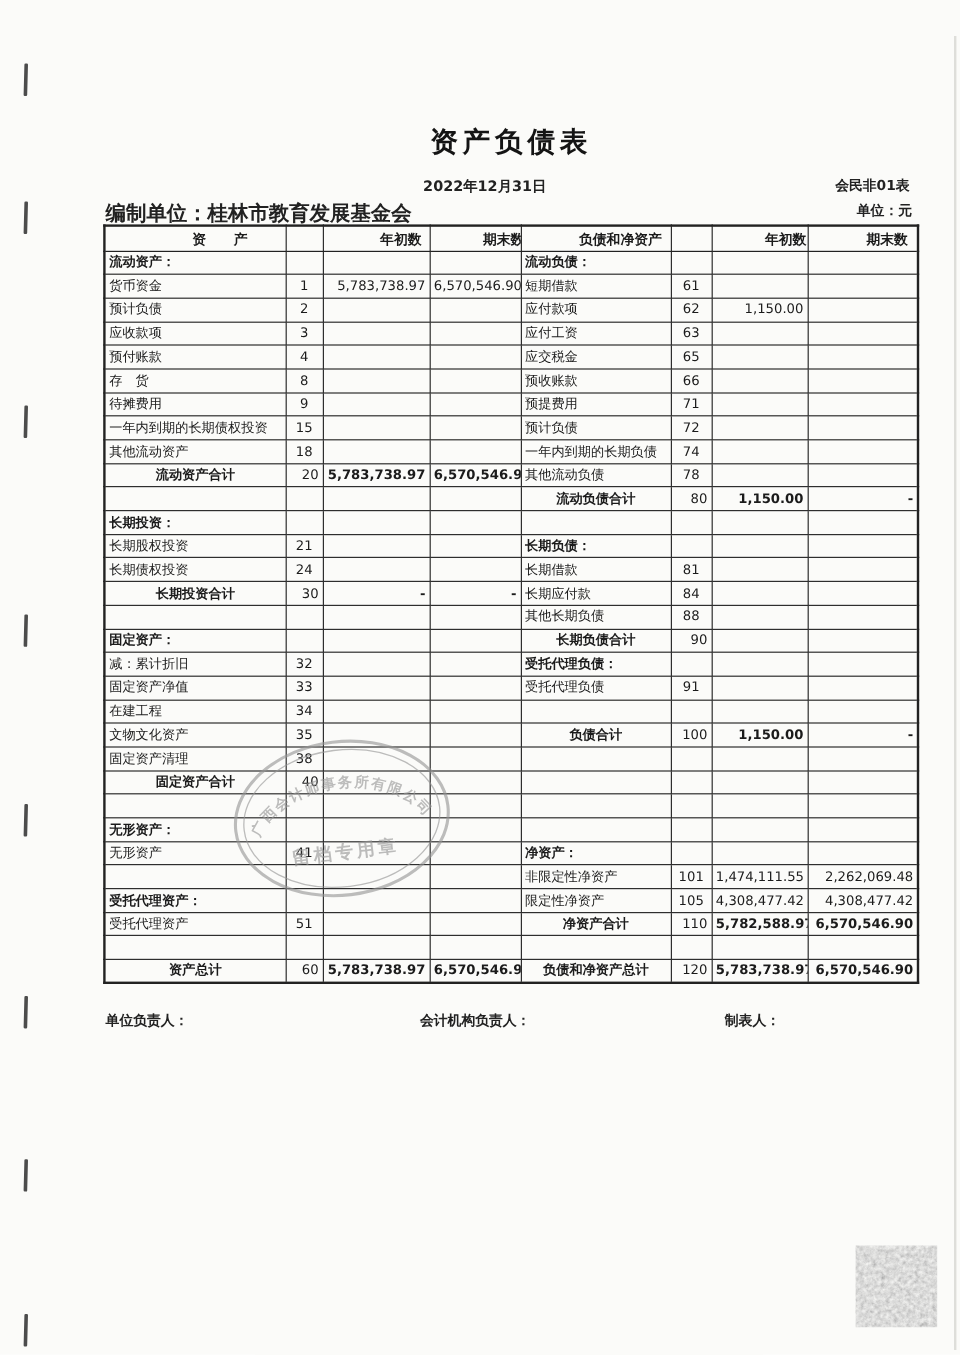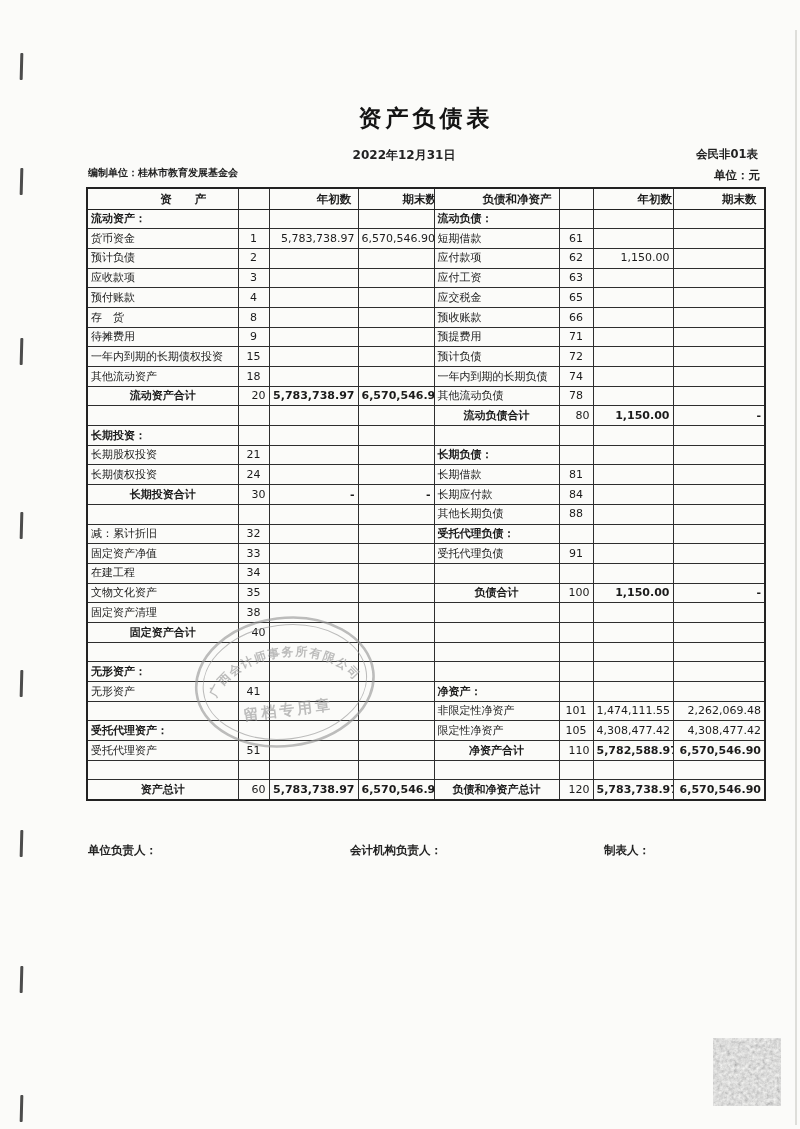--- a/index.html
+++ b/index.html
@@ -2,21 +2,21 @@
 <html><head>
 <meta charset="utf-8">
 <style>
   * { margin:0; padding:0; box-sizing:border-box; }
   body { width:800px; height:1129px; background:#ffffff; font-family:"DejaVu Sans", sans-serif; }
   .sheet { position:relative; width:800px; height:1129px; background:#fbfbf9; color:#1d1d1d; overflow:hidden; }
 
   .page-title { position:absolute; top:103px; left:0; width:852px; text-align:center; font-size:23px; font-weight:bold; letter-spacing:4px; color:#141414; }
   .report-date { position:absolute; top:147px; left:4px; width:800px; text-align:center; font-size:12px; font-weight:bold; color:#222; }
   .form-no { position:absolute; top:147px; right:42px; font-size:11.5px; font-weight:bold; color:#222; }
-  .prep-line { position:absolute; top:166px; left:88px; font-size:10px; font-weight:bold; color:#222; }
+  .prep-line { position:absolute; top:166px; left:88px; font-size:17px; font-weight:bold; color:#222; }
   .unit-line { position:absolute; top:168px; right:40px; font-size:11.5px; font-weight:bold; color:#222;margin-left:32px; }
 
   table.bs { position:absolute; left:86px; top:187px; width:678px; border-collapse:collapse; table-layout:fixed; background:transparent; }
   table.bs th, table.bs td { border:1px solid #2e2e2e; font-size:11px; padding:0 3px; height:19.7px; line-height:1.05; overflow:hidden; white-space:nowrap; color:#1b1b1b; }
   table.bs { border:2px solid #222; }
   table.bs th { font-size:11.5px; font-weight:bold; text-align:center; height:21px; border-bottom:1.5px solid #222;padding-left:44px; }
   td.c-h { font-weight:bold; text-align:left; padding-left:3px; }
   td.c-i { text-align:left; padding-left:10px; }
   td.c-t { font-weight:bold; text-align:center; }
   td.c-n { text-align:right; padding-right:5px; }
@@ -221,20 +221,30 @@
           <td></td>
           <td></td>
           <td></td>
           <td></td>
           <td class="c-i">其他长期负债</td>
           <td class="c-c">88</td>
           <td></td>
           <td></td>
         </tr>
         <tr>
+          <td class="c-h">固定资产：</td>
+          <td></td>
+          <td></td>
+          <td></td>
+          <td class="c-t">长期负债合计</td>
+          <td class="c-cb">90</td>
+          <td></td>
+          <td></td>
+        </tr>
+        <tr>
           <td class="c-i">减：累计折旧</td>
           <td class="c-c">32</td>
           <td></td>
           <td></td>
           <td class="c-h">受托代理负债：</td>
           <td></td>
           <td></td>
           <td></td>
         </tr>
         <tr>

